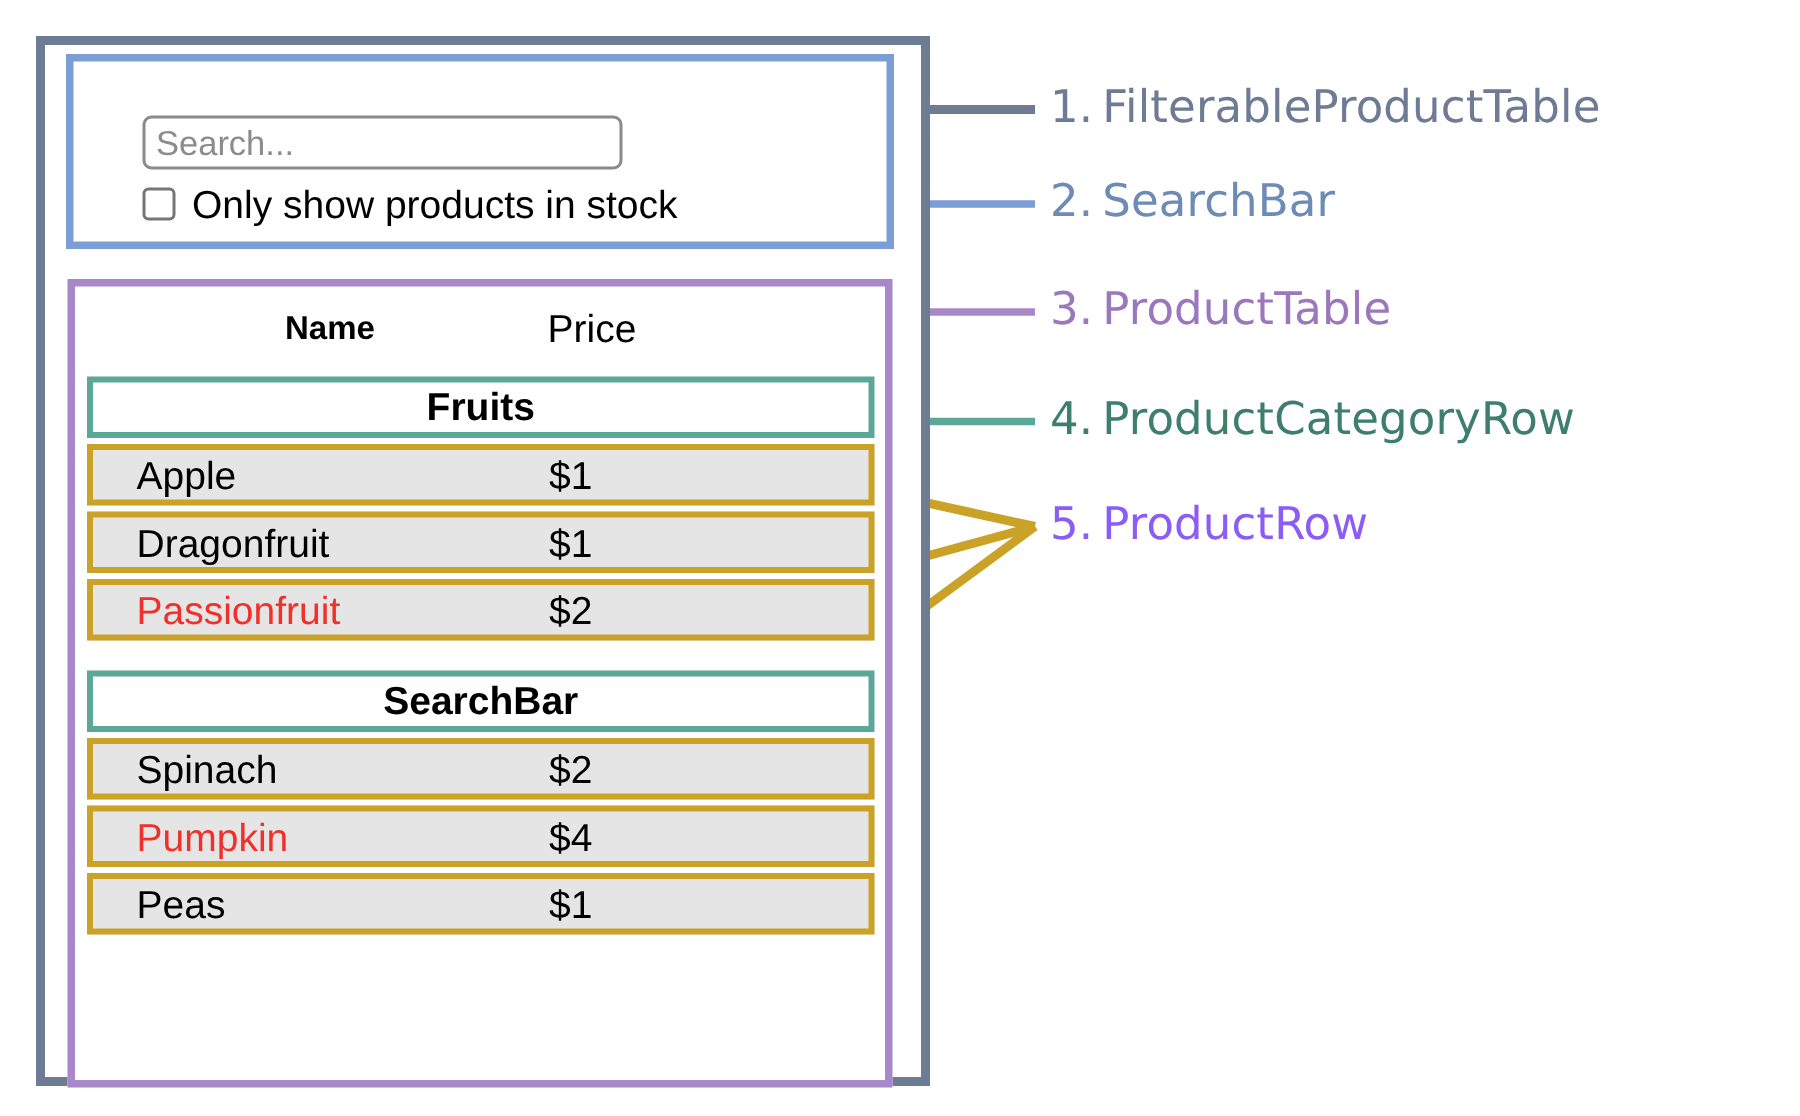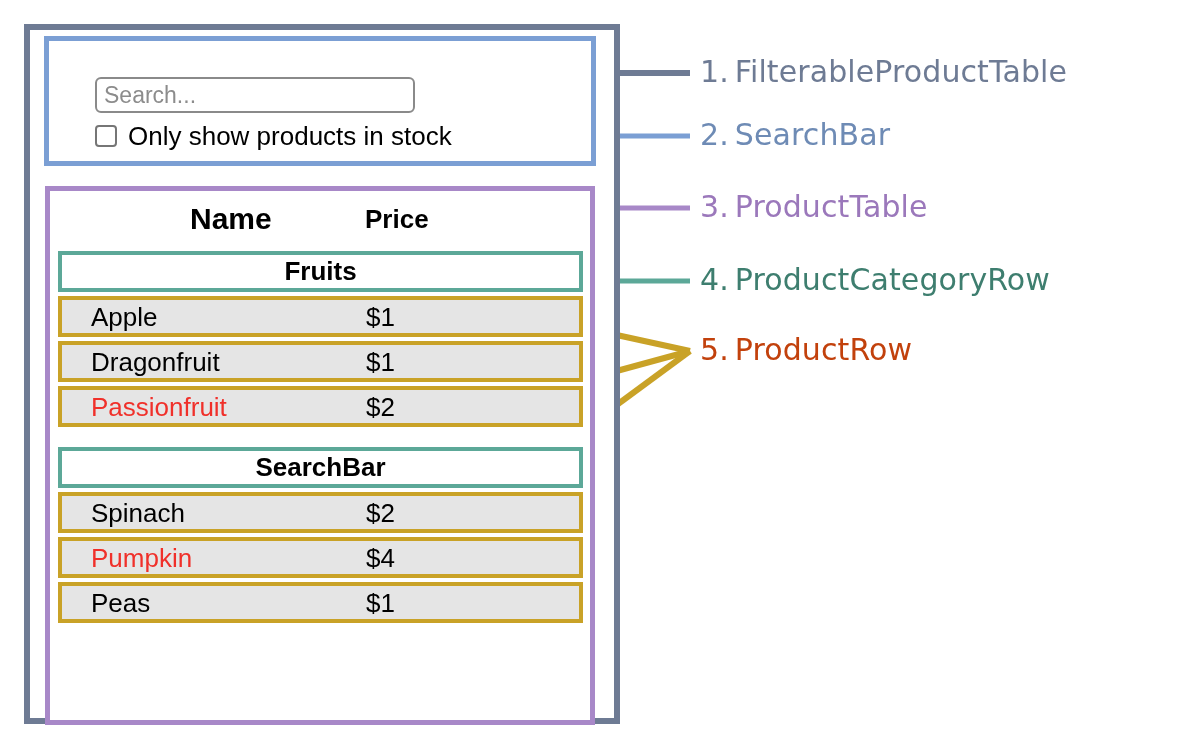--- a/index.html
+++ b/index.html
@@ -112,29 +112,29 @@
     left: 0;
     top: 8px;
     width: 100%;
     height: 40px;
     display: flex;
     align-items: center;
   }
   .th-name {
     position: absolute;
     left: 140px;
-    font-size: 30px;
+    font-size: 22px;
     font-weight: bold;
     color: #000;
   }
   .th-price {
     position: absolute;
     left: 315px;
     font-size: 26px;
-    font-weight: bold;
+    font-weight: normal;
     color: #000;
   }
 
   .rows-area {
     position: absolute;
     left: 8px;
     top: 60px;
     width: 525px;
   }
 
@@ -286,17 +286,17 @@
   </div>
 
   <div class="legend-item" style="left:700px; top:189px; color:#9B78BB;">
     <span class="legend-num">3.</span><span>ProductTable</span>
   </div>
 
   <div class="legend-item" style="left:700px; top:262px; color:#3E7E6F;">
     <span class="legend-num">4.</span><span>ProductCategoryRow</span>
   </div>
 
-  <div class="legend-item" style="left:700px; top:332px; color:#c2410c;">
+  <div class="legend-item" style="left:700px; top:332px; color:#8b5cf6;">
     <span class="legend-num">5.</span><span>ProductRow</span>
   </div>
 
 </div>
 
 </body></html>

